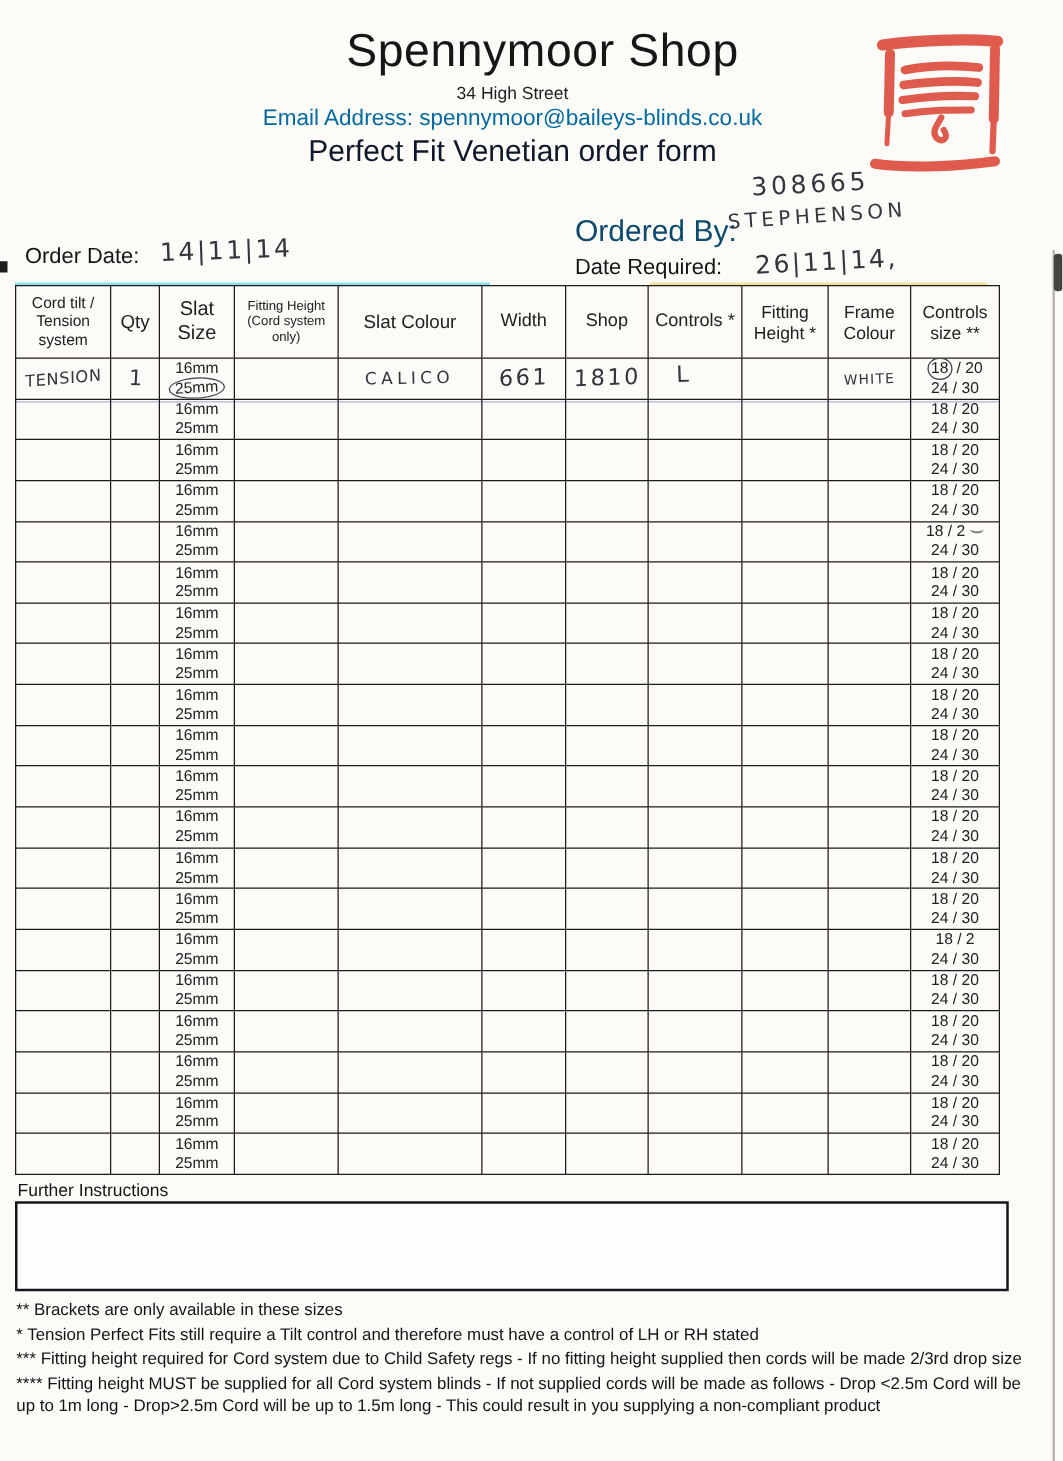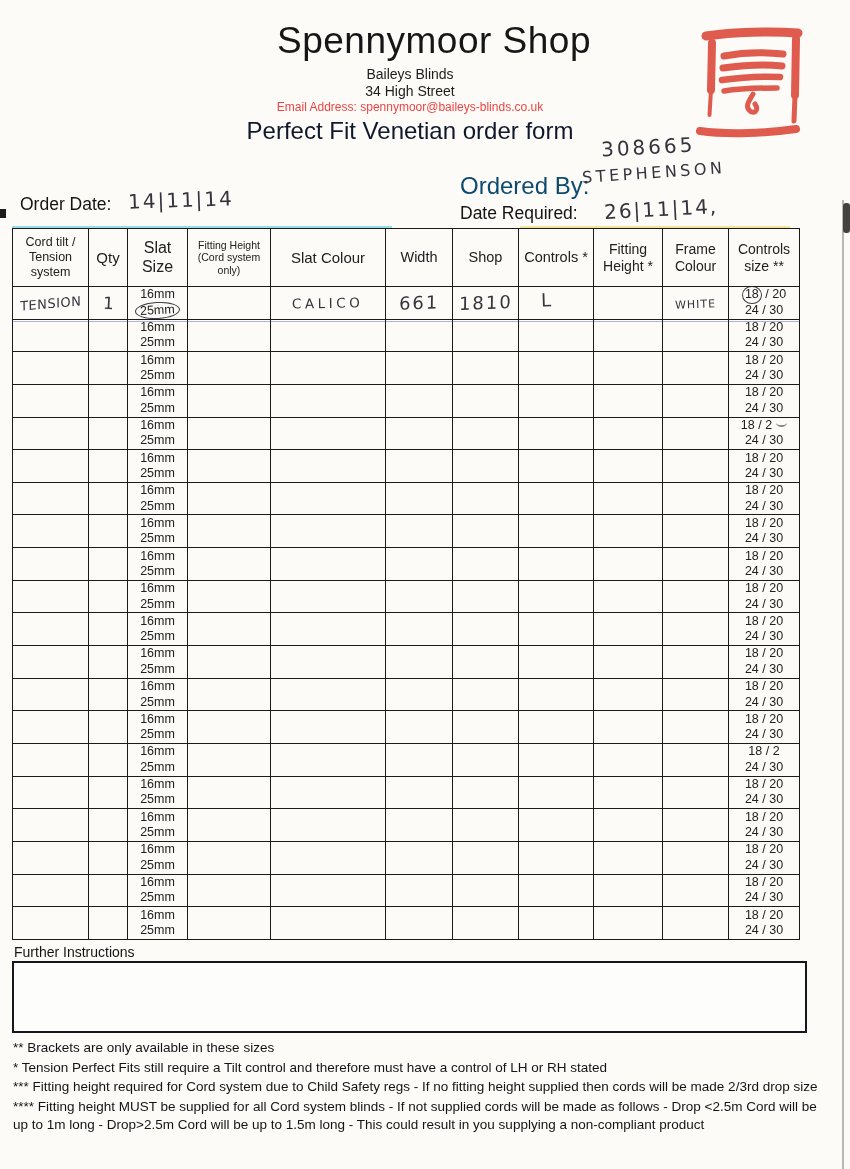--- a/index.html
+++ b/index.html
@@ -11,21 +11,21 @@
     position:relative;
     overflow:hidden;
   }
   #page{position:absolute;inset:0;}
 
   
   .header-block{position:absolute;left:0;top:20px;width:820px;text-align:center;}
   .shop-title{font-size:37px;letter-spacing:0.5px;color:#161616;padding-left:48px;}
   .addr{font-size:14px;line-height:16.5px;color:#1d1d1d;margin-top:4px;}
   .addr div{margin:0;}
-  .email{font-size:12px;margin-top:1px;color:#ef4444;}
+  .email{font-size:18px;margin-top:1px;color:#0369a1;}
   .form-title{font-size:24px;margin-top:3px;color:#0f172a;}
 
   .ordered-by{position:absolute;left:460px;top:172px;font-size:24px;color:#0c4a6e;}
   .order-date-label{position:absolute;left:20px;top:194px;font-size:17.5px;color:#141414;}
   .date-required-label{position:absolute;left:460px;top:203px;font-size:17.5px;color:#141414;}
 
   
   .logo{position:absolute;left:692px;top:20px;width:122px;height:120px;opacity:.93;}
 
   
@@ -81,21 +81,20 @@
   .fringe-blue{left:12px;top:320.5px;width:787px;height:1.3px;background:rgba(30,50,150,.35);}
 </style>
 </head>
 <body>
 
 <div id="page">
 
   <div class="header-block">
     <div class="shop-title">Spennymoor Shop</div>
     <div class="addr">
-      <div>Baileys Blinds</div>
       <div>34 High Street</div>
     </div>
     <div class="email">Email Address: spennymoor@baileys-blinds.co.uk</div>
     <div class="form-title">Perfect Fit Venetian order form</div>
   </div>
 
   <svg class="logo" viewBox="0 0 120 120">
     <g stroke="#dc4f41" fill="none" stroke-linecap="round">
       <path d="M13 16 C40 12, 78 11, 105 13" stroke-width="9"></path>
       <path d="M19 23 L18 70" stroke-width="8"></path>

